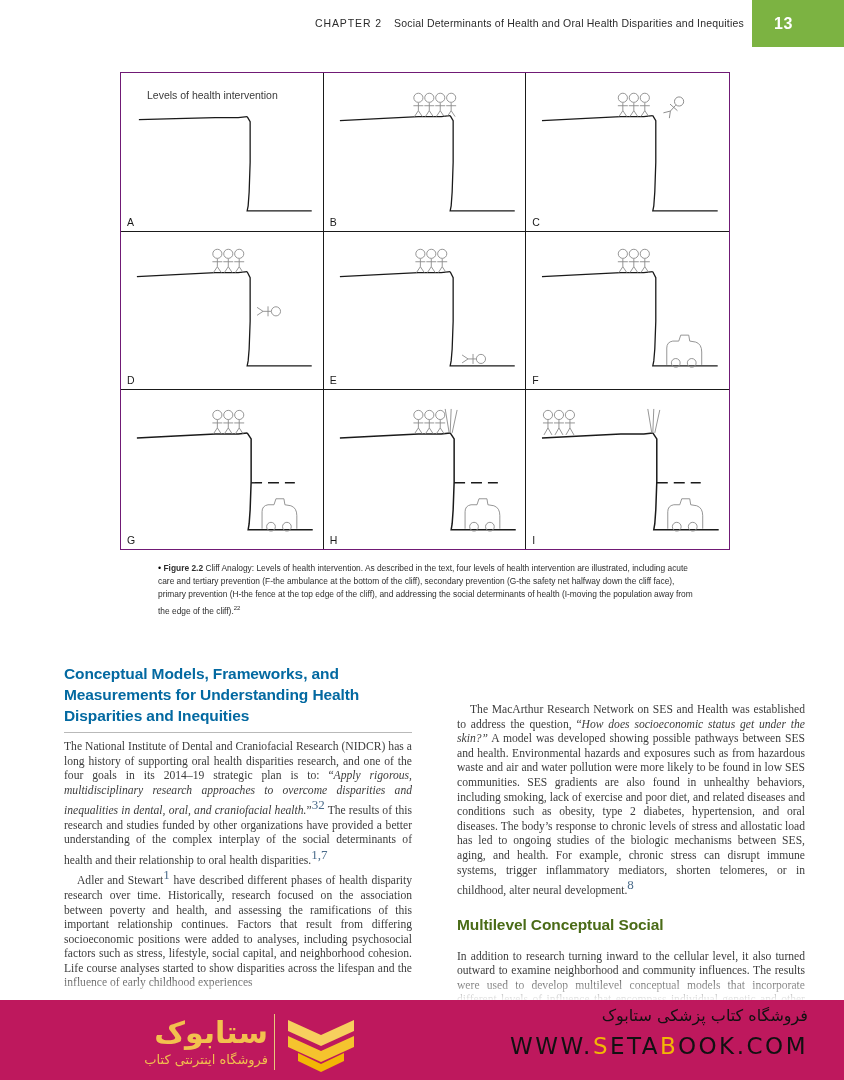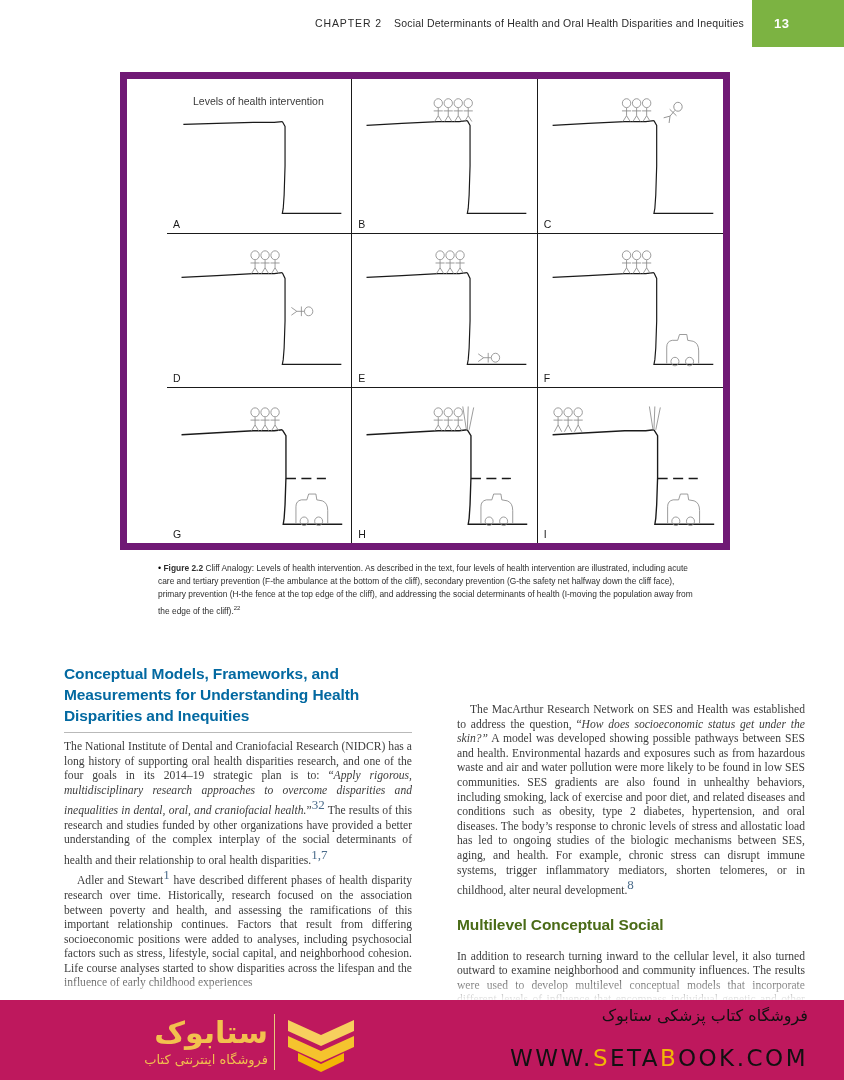--- a/index.html
+++ b/index.html
@@ -18,44 +18,43 @@
   }
   .hdr-green{
     position:absolute;right:0;top:0;width:92px;height:47px;
     background:#7cb342;
   }
   .hdr-pagenum{
     position:absolute;right:0;top:0;width:92px;height:47px;
     display:flex;align-items:center;justify-content:flex-start;
     padding-left:22px;box-sizing:border-box;
     color:#ffffff;font-family:"Liberation Sans",sans-serif;
-    font-size:13px;font-weight:bold;letter-spacing:.5px;
+    font-size:16px;font-weight:bold;letter-spacing:.5px;
   }
   .hdr-text{
     position:absolute;right:100px;top:17px;
     font-family:"Liberation Sans",sans-serif;
     font-size:10.5px;color:#2b2b2b;white-space:nowrap;
     letter-spacing:.2px;
   }
   .hdr-chapter{letter-spacing:.9px;margin-left:12px;}
   .hdr-sep{display:inline-block;width:12px;}
 
   
   .figure-wrap{
     position:absolute;left:120px;top:72px;width:610px;height:478px;
   }
   .figure-grid{
     position:absolute;left:0;top:0;width:610px;height:478px;
-    border:7px solid #701a75;
+    border:1px solid #701a75;
     display:grid;
     grid-template-columns:1fr 1fr 1fr;
     grid-template-rows:1fr 1fr 1fr;
     box-sizing:border-box;
     background:#fff;
-    padding-left:40px;
   }
   .panel{
     position:relative;
     box-sizing:border-box;
     border-right:1px solid #1a1a1a;
     border-bottom:1px solid #1a1a1a;
     overflow:hidden;
   }
   .panel:nth-child(3n){border-right:none;}
   .panel:nth-child(n+7){border-bottom:none;}
@@ -143,21 +142,21 @@
   }
   .logo-bar{
     position:absolute;left:196px;top:6px;width:1px;height:56px;background:#e8c87a;
   }
   .chev{position:absolute;left:208px;top:10px;width:70px;height:54px;}
   .footer-right{
     position:absolute;right:36px;top:6px;width:440px;text-align:right;
   }
   .footer-fa{
     font-family:"DejaVu Sans",sans-serif;
-    font-size:16px;color:#111;direction:rtl;margin-bottom:20px;
+    font-size:16px;color:#111;direction:rtl;margin-bottom:8px;
   }
   .footer-url{
     font-family:"DejaVu Sans",sans-serif;
     font-size:23px;letter-spacing:2.5px;color:#111;font-weight:500;
   }
   .footer-url .hl{color:#f2b705;}
 </style>
 </head>
 <body>
 

